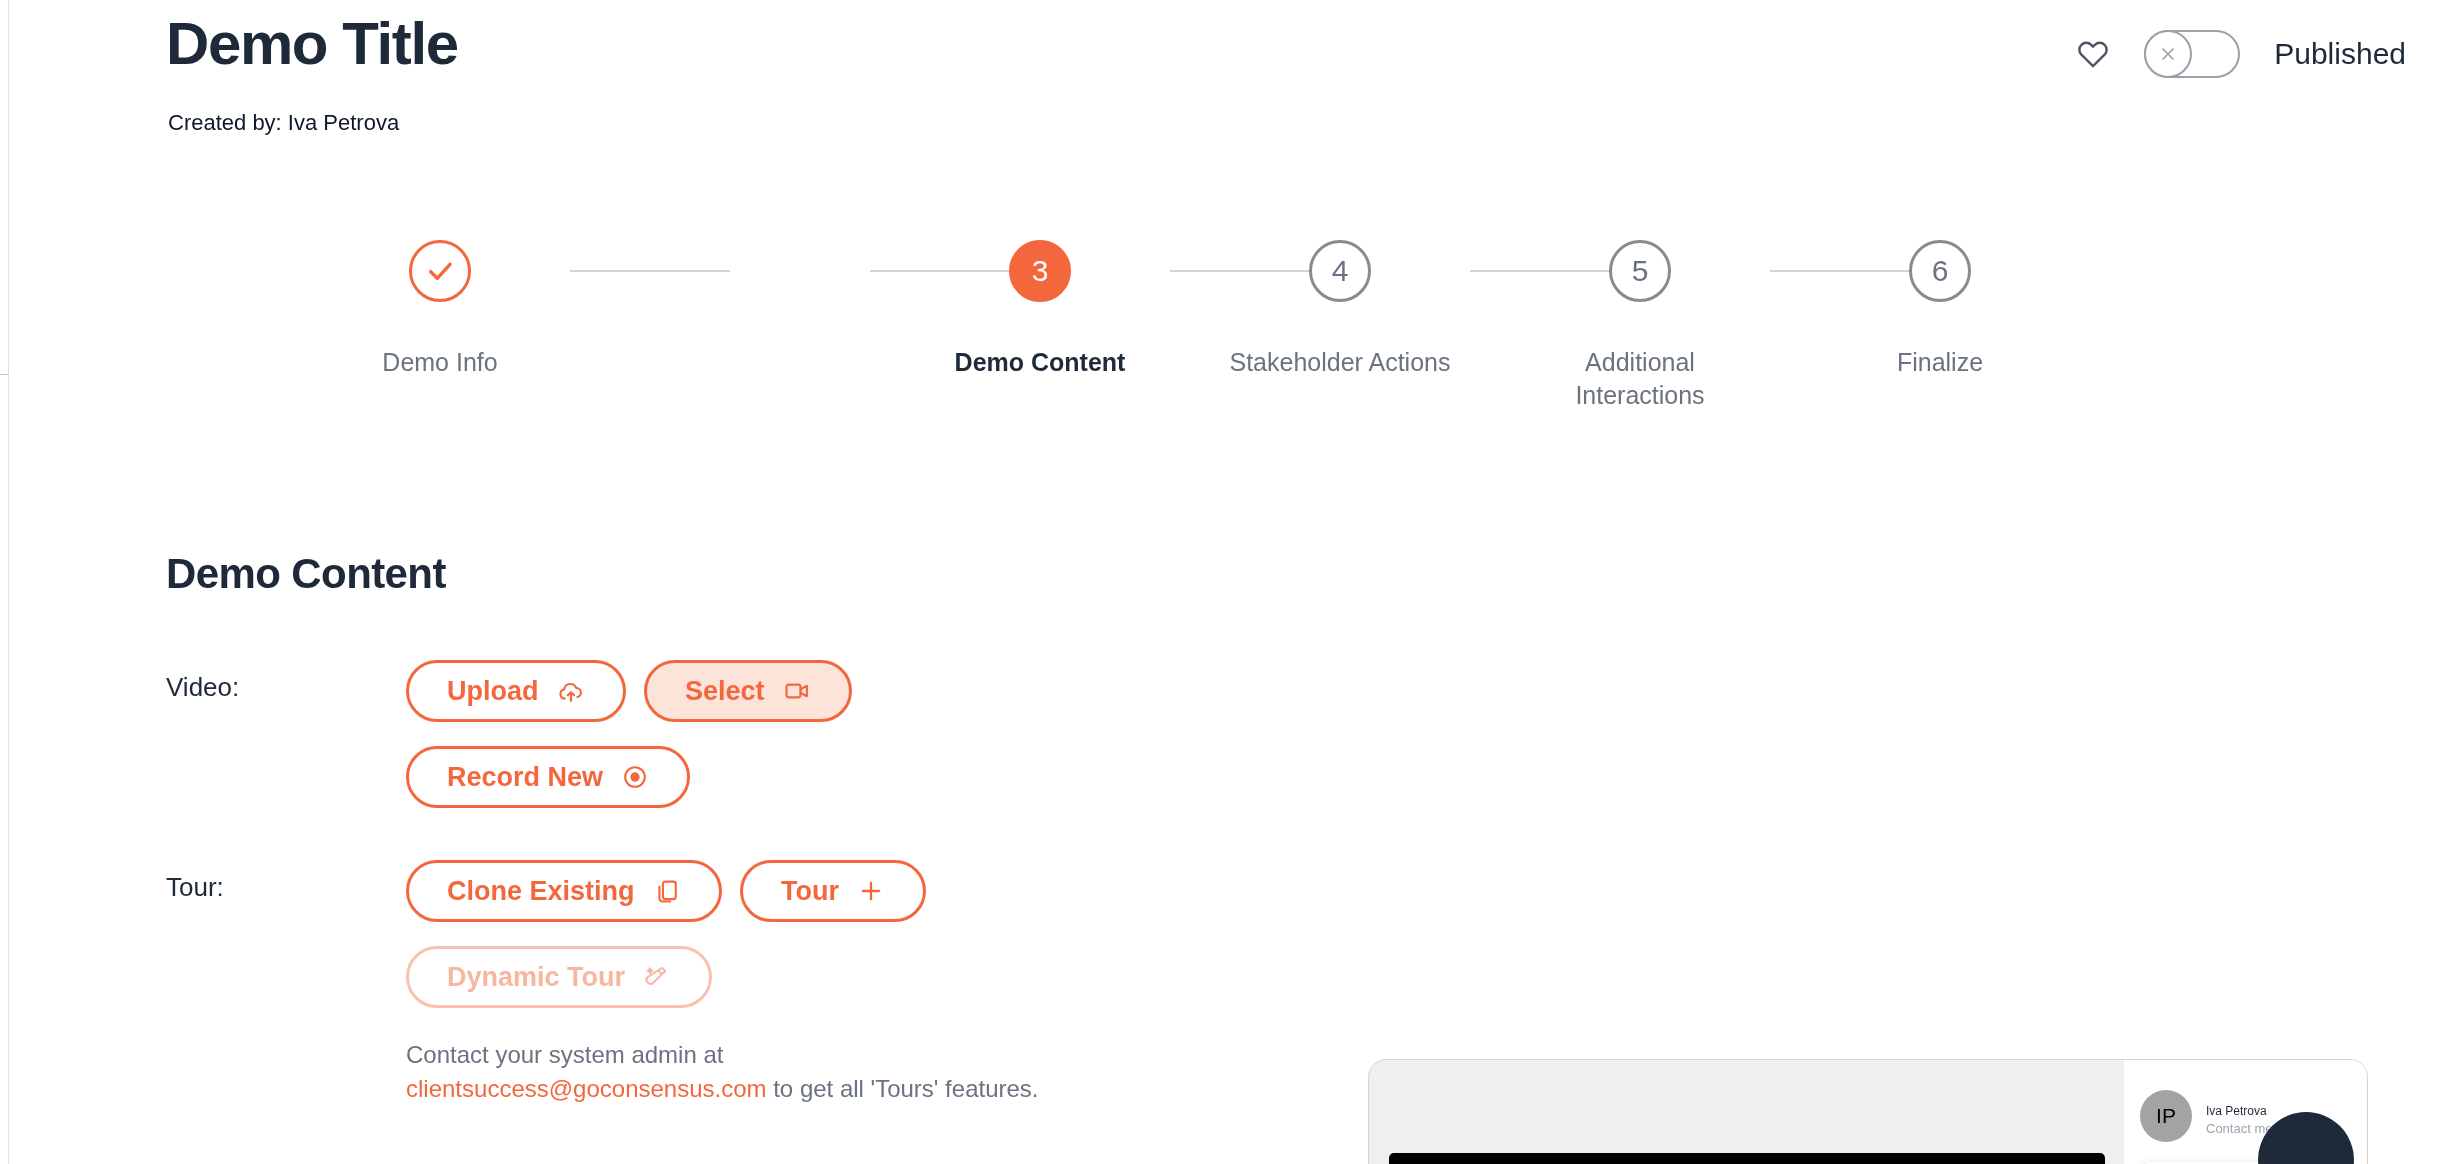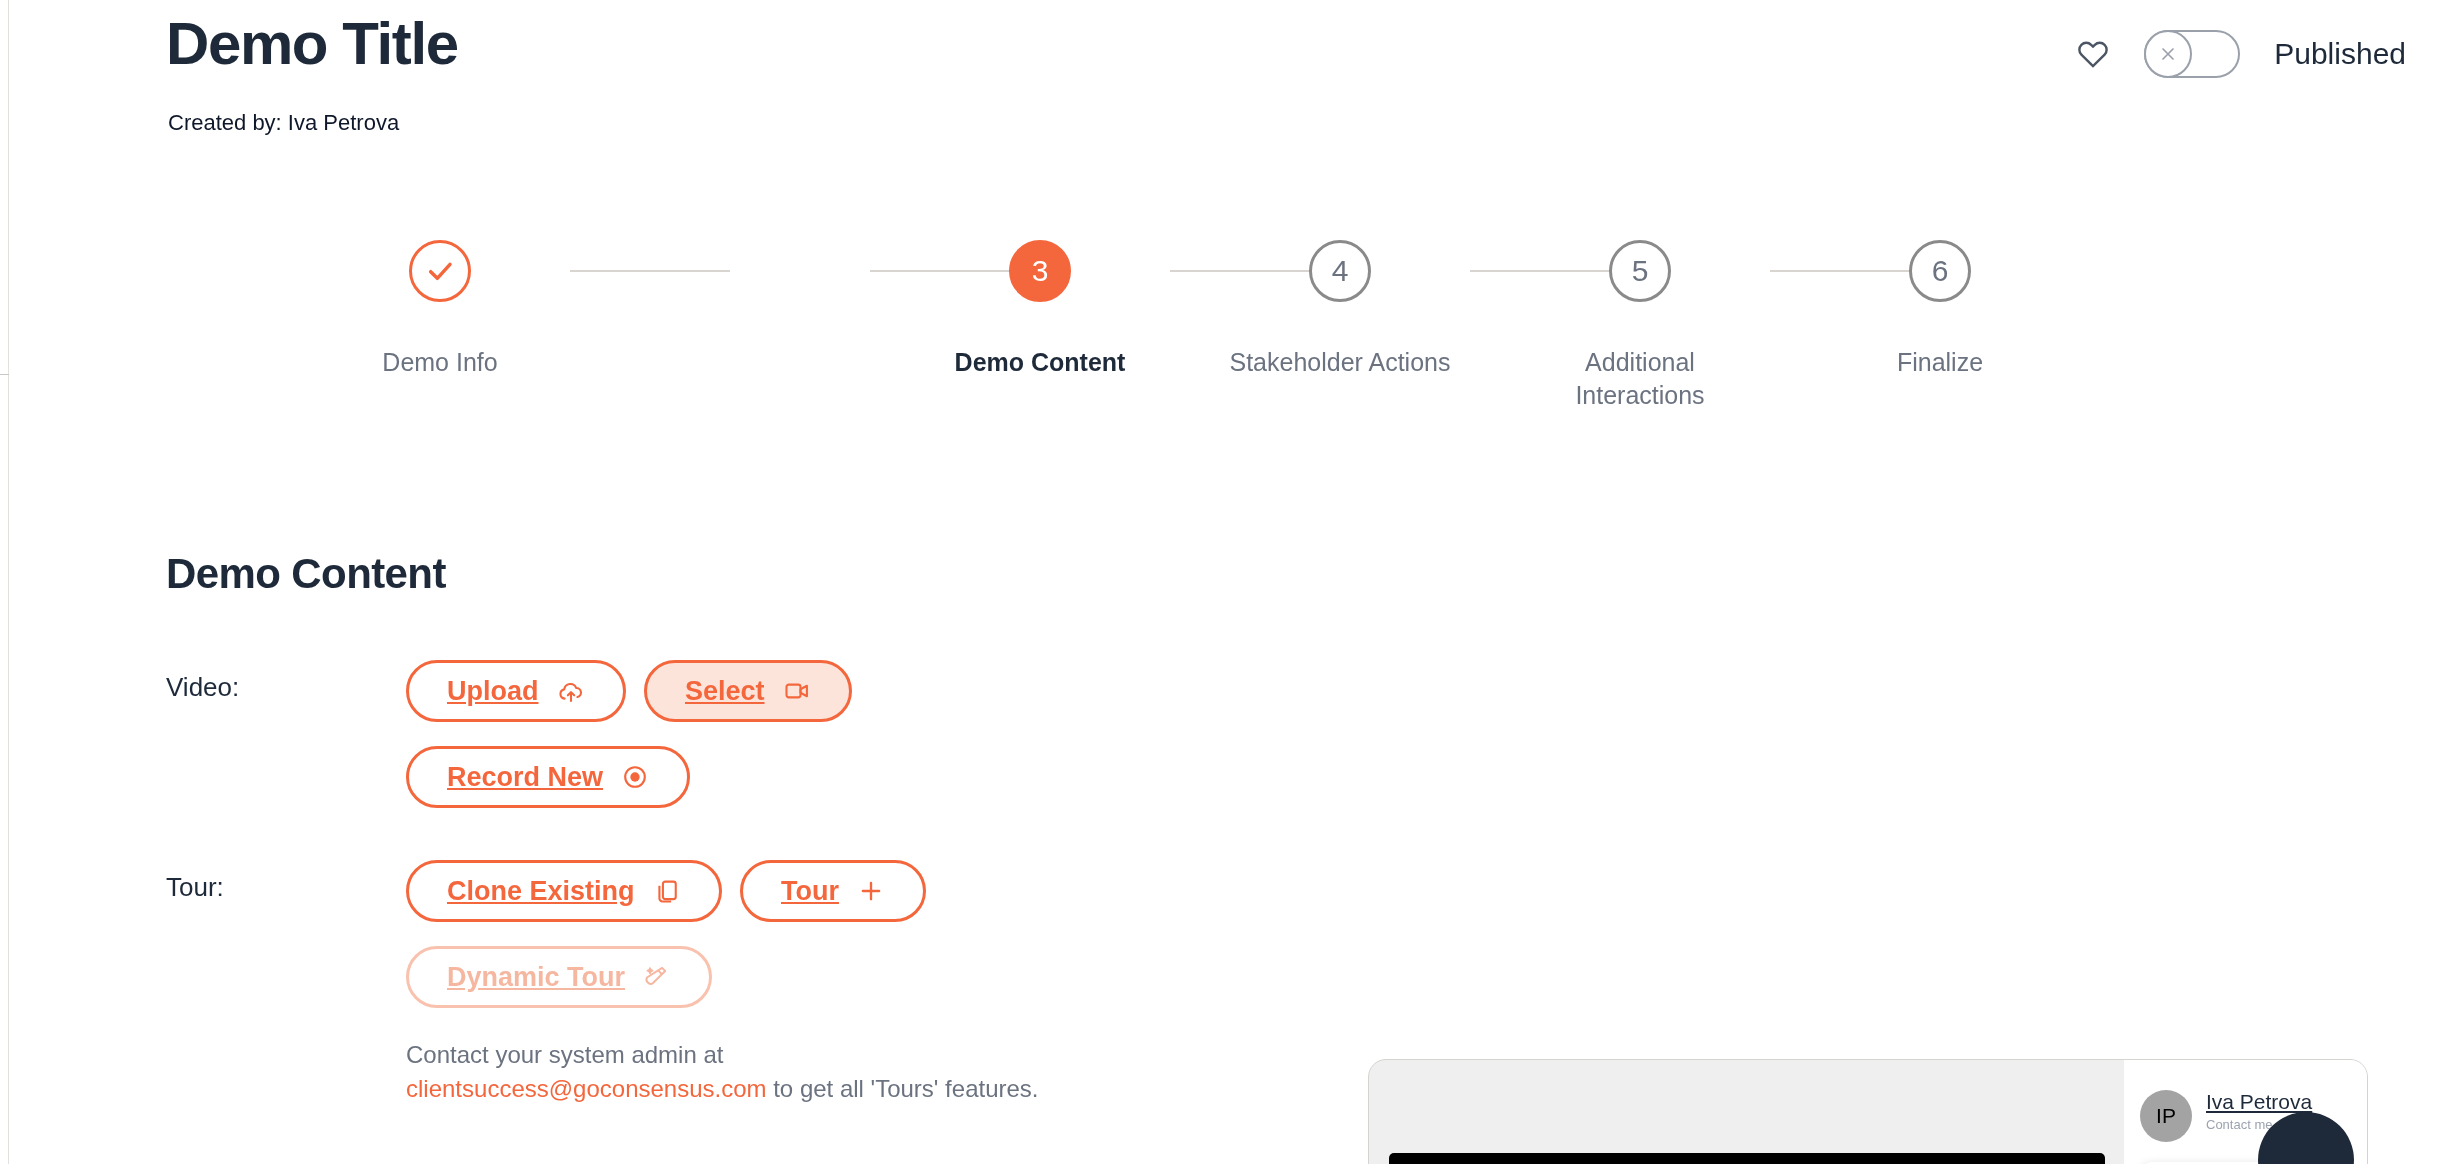--- a/index.html
+++ b/index.html
@@ -110,21 +110,21 @@
   .btn-wrap { position: absolute; left: 240px; top: 0; width: 700px; }
 
   .pill {
     display: inline-flex; align-items: center; justify-content: center;
     gap: 18px;
     height: 62px; padding: 8px 38px;
     border: 3px solid #f4663c; border-radius: 34px;
     background: #ffffff; color: #f4663c;
     font-size: 27px; font-weight: 700;
     cursor: pointer; white-space: nowrap;
-    margin: 0 14px 14px 0; vertical-align: top; text-decoration: underline;
+    margin: 0 14px 14px 0; vertical-align: top;
   }
   .pill.filled { background: #fde4db; }
   .pill.disabled {
     border-color: #f9c2ae; color: #f6b7a1; cursor: default;
   }
   .pill svg { width: 28px; height: 28px; flex: none; }
 
   #tour-note {
     position: absolute; left: 396px; top: 528px;
     font-size: 24px; color: #6b7280; line-height: 1.42; max-width: 780px;
@@ -150,21 +150,21 @@
     position: absolute; right: 0; top: 0;
     width: 243px; height: 600px; background: #ffffff;
   }
   #presenter { position: absolute; left: 16px; top: 30px; display: flex; gap: 14px; }
   #presenter-avatar {
     width: 52px; height: 52px; border-radius: 50%;
     background: #a3a3a3; color: #000000;
     display: flex; align-items: center; justify-content: center;
     font-size: 21px; font-weight: 400;
   }
-  #presenter-name { font-size: 21px; color: #1e2a3a; margin-top: 0; text-decoration: underline; }
+  #presenter-name { font-size: 12px; color: #1e2a3a; margin-top: 14px; }
   #presenter-sub { font-size: 13px; color: #9ca3af; margin-top: 3px; }
   #presenter-bubble {
     position: absolute; left: 16px; top: 102px;
     width: 212px; padding: 17px 19px;
     background: #ffffff; border-radius: 12px;
     box-shadow: 0 2px 10px rgba(0,0,0,.14);
     font-size: 15px; line-height: 1.42; color: #111827; font-weight: 700;
   }
 
   #fab-peek {

